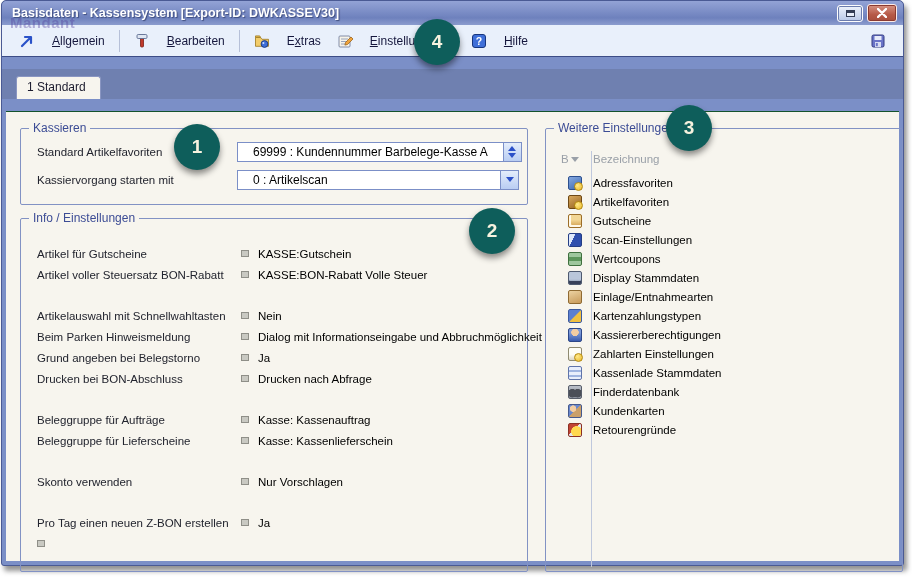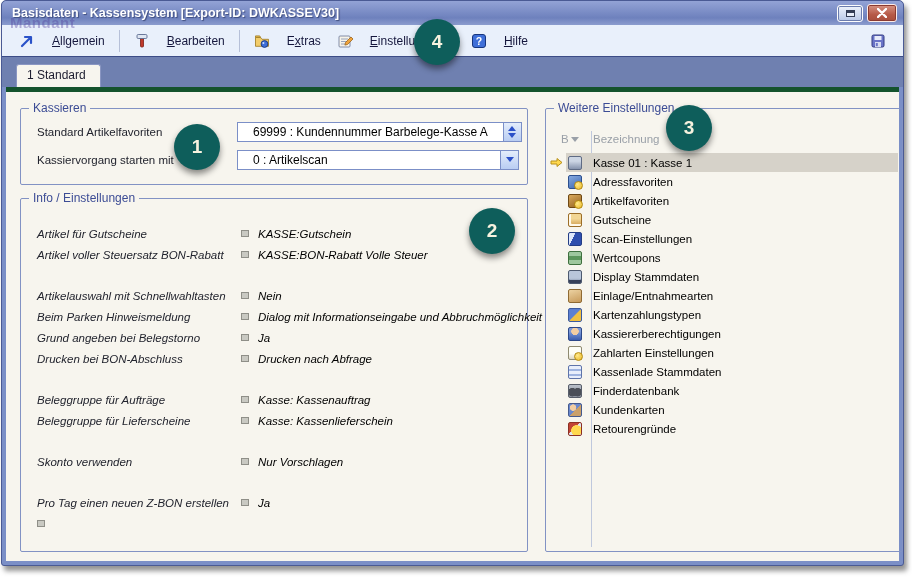--- a/index.html
+++ b/index.html
@@ -34,46 +34,46 @@
   .toolbar{height:32px; margin:0 -4px; background:var(--toolbar-bg); border-bottom:1px solid #3c4c86;
     display:flex; align-items:center; padding:0 10px; gap:2px;}
   .tbtn{display:flex; align-items:center; gap:17px; border:0; background:transparent; padding:3px 7px;
     font-family:inherit; font-size:12px; color:#15173d; cursor:pointer; border-radius:2px;}
   .tbtn .lbl u{text-decoration:underline;}
   .tsep{width:1px; height:22px; background:#b6c0d8; margin:0 5px;}
   .tspacer{flex:1 1 auto;}
   .ticon{width:16px; height:16px; display:inline-block;}
 
   
-  .tabstrip{height:30px; margin:0 -4px; background:var(--tabstrip); display:flex; align-items:flex-end; padding:0 16px 0 14px;}
+  .tabstrip{height:30px; margin:12px -4px; background:var(--tabstrip); display:flex; align-items:flex-end; padding:0 16px 0 14px;}
   .tab{height:23px; background:var(--page); border:1px solid #8a96c2; border-bottom:none; border-radius:3px 3px 0 0;
     padding:3px 14px 0 10px; font-size:12px; color:#1c1c2e;}
 
   
-  .page{flex:1 1 auto; background:var(--page); position:relative; border-top:5px solid #14532d;}
+  .page{flex:1 1 auto; background:var(--page); position:relative; border-top:1px solid #14532d;}
 
   .group{position:absolute; border:1px solid var(--groupborder); border-radius:2px;}
   .gtitle{position:absolute; top:-8px; left:8px; background:var(--page); padding:0 4px; font-size:12px; color:var(--grouptitle);}
   .g-kassieren{left:14px; top:16px; width:508px; height:77px;}
   .g-info{left:14px; top:106px; width:508px; height:354px;}
   .g-weitere{left:539px; top:16px; width:358px; height:444px;}
 
   
   .frow{position:absolute; left:16px; right:8px; height:21px; display:flex; align-items:center;}
   .flabel{font-size:11.5px; color:#22242e; flex:0 0 200px;}
   .ctrl{margin-left:auto; width:291px; height:20px; border:1px solid var(--inputborder); background:#fff; display:flex; align-items:center;}
   .cval{flex:1 1 auto; font-size:12px; color:#000; padding:0 15px; white-space:nowrap; overflow:hidden;}
   .cval.right{text-align:right;}
   .cbtn{flex:0 0 18px; height:100%; border-left:1px solid var(--inputborder);
     background:linear-gradient(180deg,#e4edfb,#b9cdf2); display:flex; flex-direction:column; align-items:center; justify-content:center; gap:2px; cursor:pointer;}
   .tri-up{width:0;height:0;border-left:4px solid transparent;border-right:4px solid transparent;border-bottom:5px solid #2b50c8;}
   .tri-dn{width:0;height:0;border-left:4px solid transparent;border-right:4px solid transparent;border-top:5px solid #2b50c8;}
 
   
-  .info-rows{position:absolute; left:16px; top:24px; right:6px; display:flex; flex-direction:column;font-style:italic;}
+  .info-rows{position:absolute; left:16px; top:24px; right:6px; display:flex; flex-direction:column;}
   .irow{height:21px; display:flex; align-items:center;}
   .irow.gap{margin-top:20px;}
   .ilabel{flex:0 0 204px; font-size:11.5px; color:#22242e;}
   .ibullet{flex:0 0 8px; height:7px; width:7px; background:#c9c9c2; border:1px solid #8f8f88; margin-right:9px;}
   .ival{font-size:11.5px; color:#000; white-space:nowrap;}
 
   
   .lheader{position:absolute; left:0; top:20px; right:0; height:20px; display:flex; align-items:center; font-size:11.5px; color:var(--hdrgray);}
   .lh-b{flex:0 0 24px; margin-left:15px; display:flex; align-items:center; gap:2px;}
   .sort-tri{width:0;height:0;border-left:4px solid transparent;border-right:4px solid transparent;border-top:5px solid #9aa0a8;}
@@ -280,31 +280,20 @@
         <span class="gtitle">Weitere Einstellungen</span>
         <div class="lheader">
           <span class="lh-b">
               <span>B</span>
               <span class="sort-tri"></span>
             </span>
           <span class="lh-bez">Bezeichnung</span>
         </div>
         <div class="vsep"></div>
         <div class="lrows">
-          <div class="lrow sel">
-            <span class="gutter">
-              <svg width="13" height="11" viewBox="0 0 13 11">
-                <path d="M1 4 h6 V1.5 L12 5.5 L7 9.5 V7 H1 z" fill="#ffd84e" stroke="#b8901a" stroke-width="1"></path>
-              </svg>
-            </span>
-            <span class="rowbody">
-                <span class="licon ic-kasse"></span>
-                <span class="ltext">Kasse 01 : Kasse 1</span>
-              </span>
-          </div>
           <div class="lrow">
               <span class="gutter"></span>
               <span class="rowbody">
                 <span class="licon ic-adress badge"></span>
                 <span class="ltext">Adressfavoriten</span>
               </span>
             </div>
           <div class="lrow">
               <span class="gutter"></span>
               <span class="rowbody">

